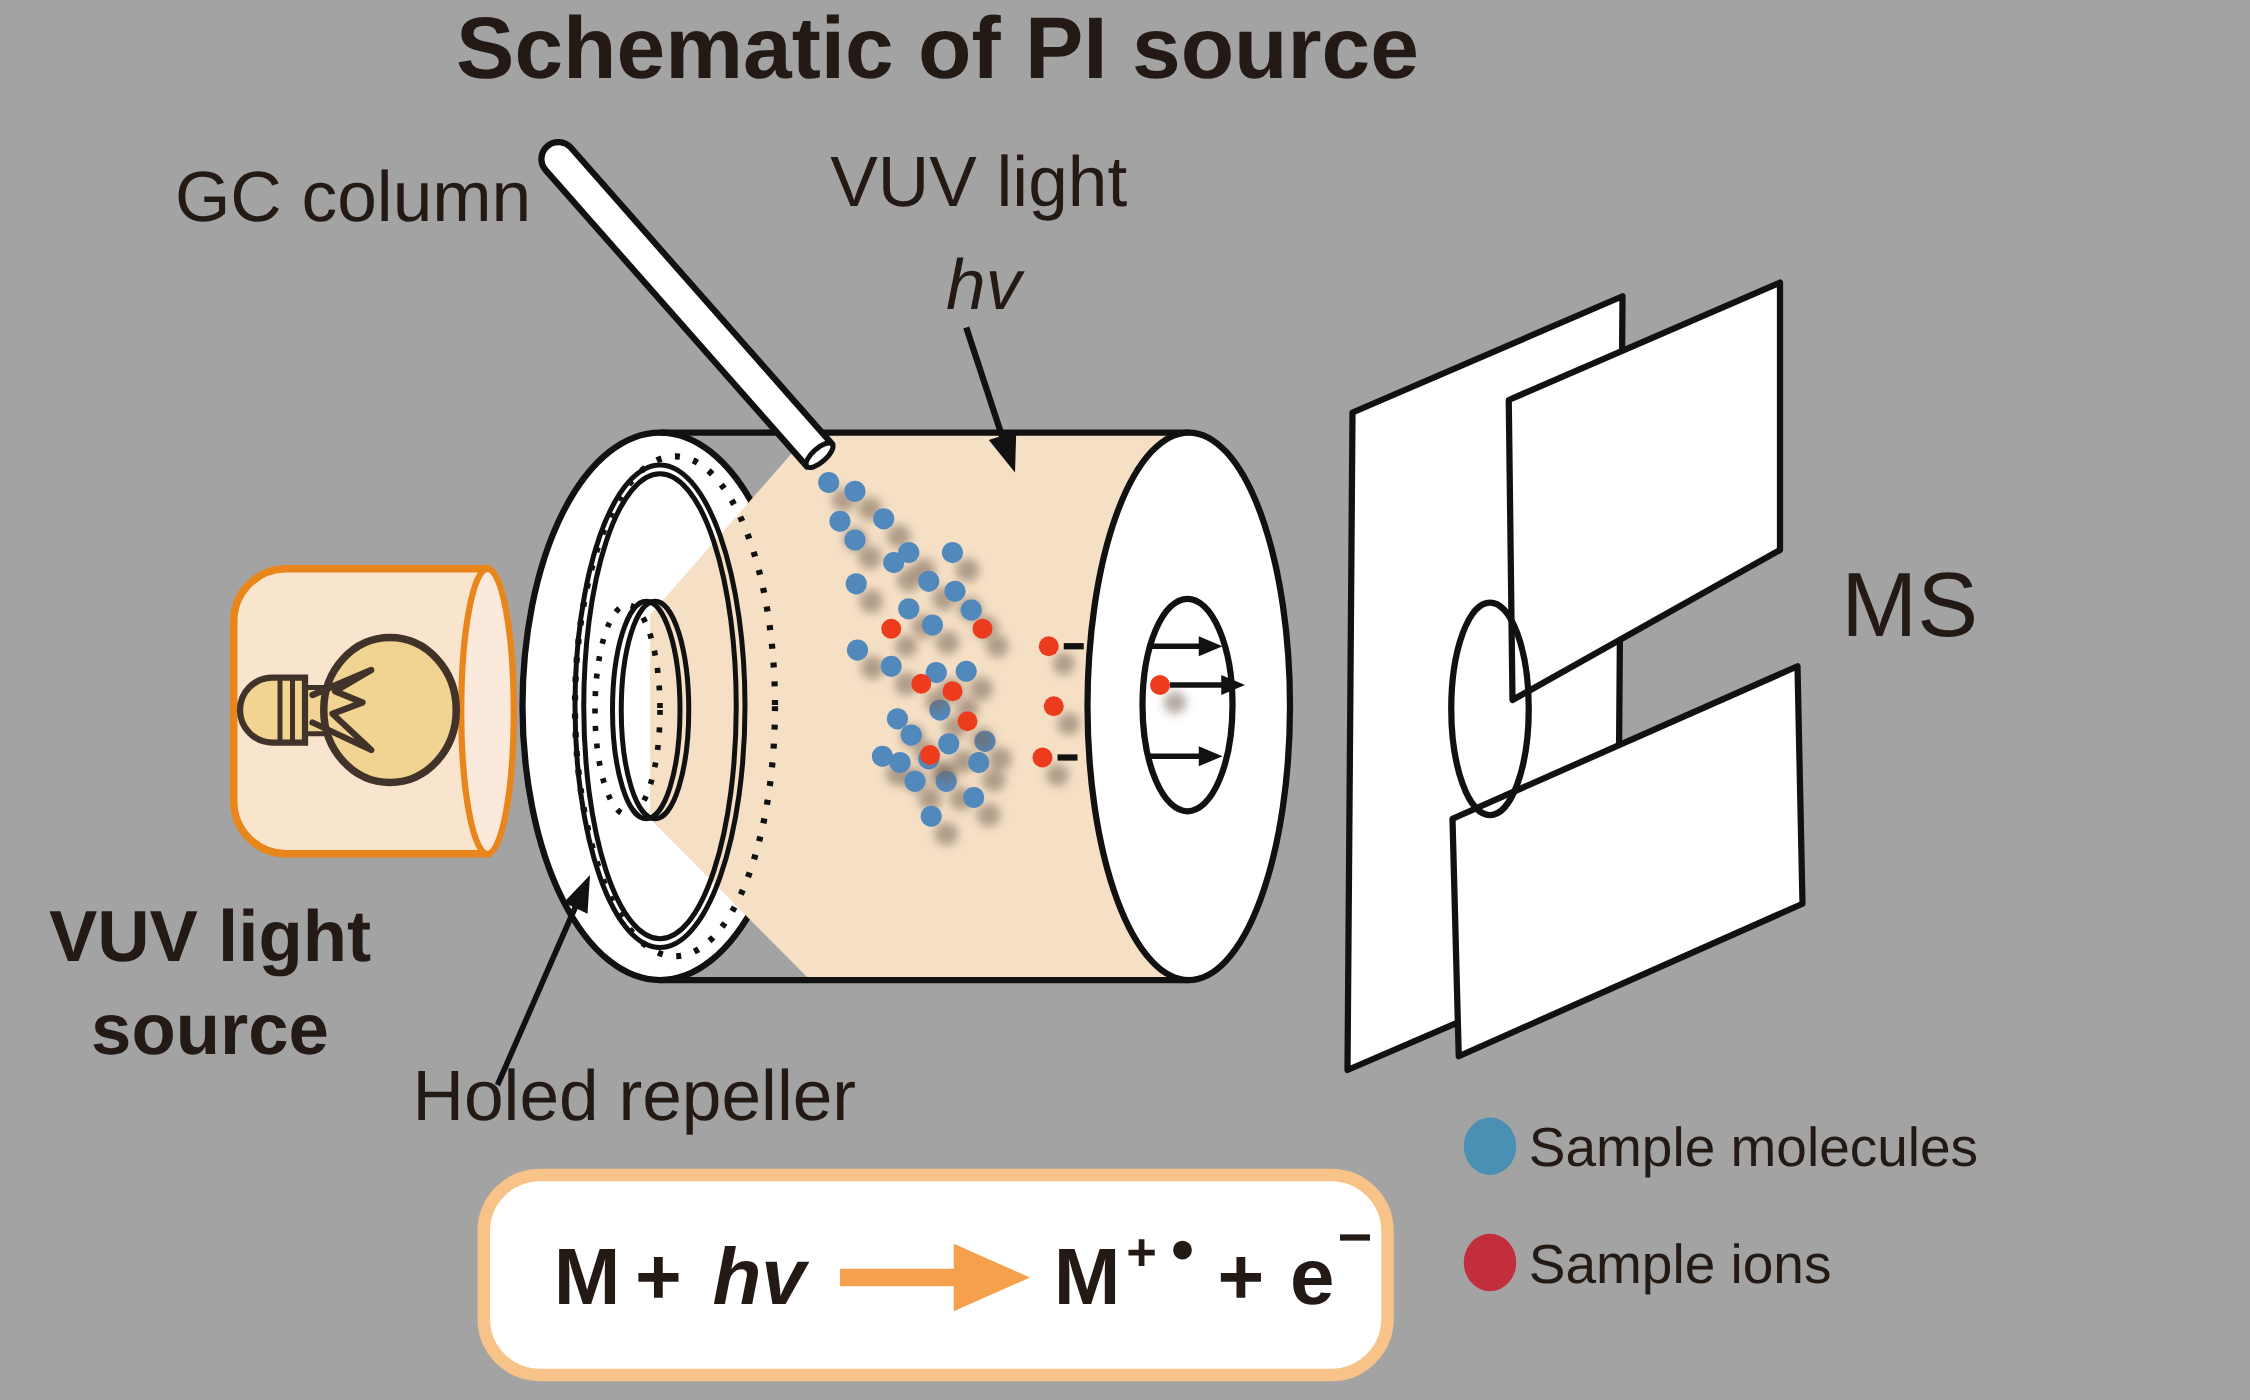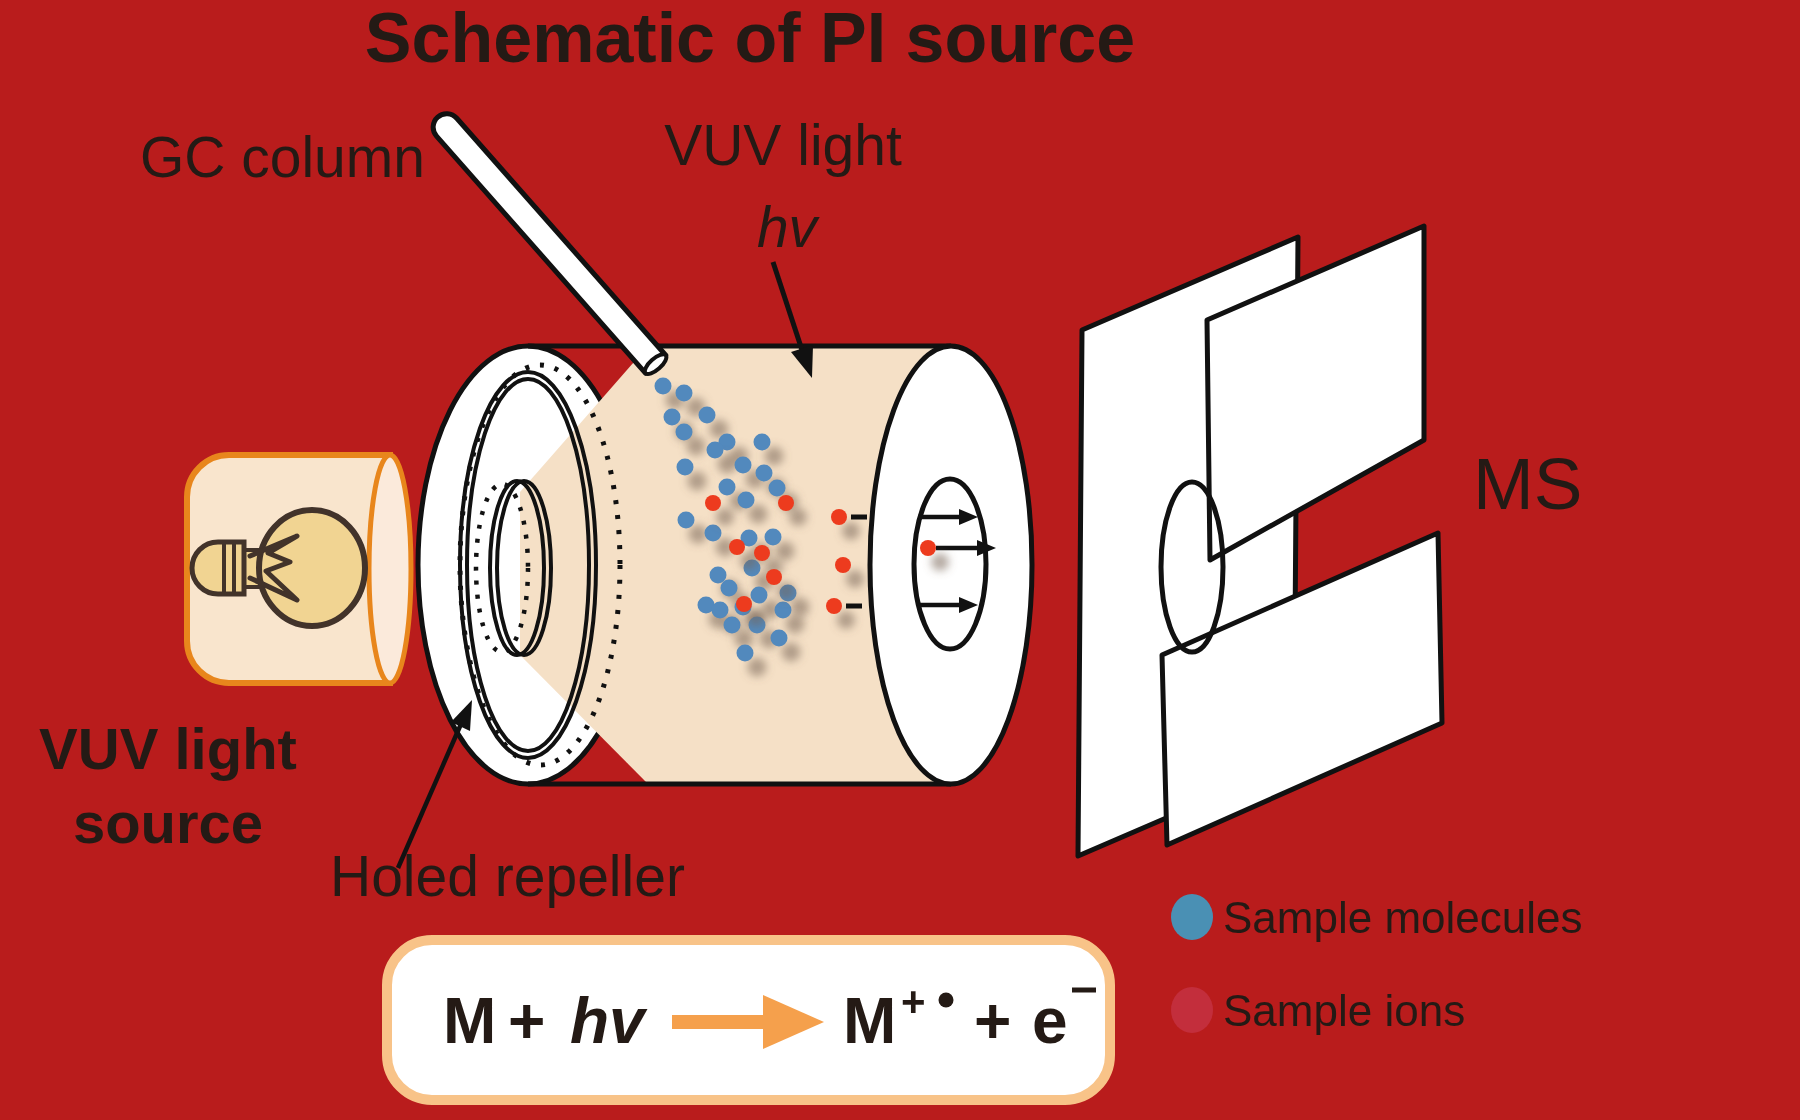--- a/index.html
+++ b/index.html
@@ -1,16 +1,16 @@
 <!DOCTYPE html>
 <html style="--ink: #111111; --text: #241a15; --peach: #f5e0c6; --source-fill: #f9e5cd; --source-end-fill: #fbeadb; --source-stroke: #e8861c; --bulb-fill: #f1d492; --bulb-stroke: #42332a; --molecule-blue: #5289bd; --ion-red: #ed3b1e; --legend-blue: #4a90b4; --legend-red: #c32e3c; --box-border: #f8c388; --arrow-orange: #f5a04c; --shadow: rgba(120,100,85,0.55);"><head>
 <meta charset="utf-8">
 <style>
   html,body{margin:0;padding:0;background:#ffffff;}
-  .stage{position:relative;width:1800px;height:1120px;background:#b91c1c;overflow:hidden;}
+  .stage{position:relative;width:1800px;height:1120px;background:#a3a3a3;overflow:hidden;}
   svg{display:block;}
   text{font-family:"Liberation Sans","DejaVu Sans",sans-serif;fill:var(--text,#241a15);}
   .title{font-size:70px;font-weight:600;}
   .label{font-size:57px;font-weight:400;}
   .label-bold{font-size:58px;font-weight:600;}
   .ms-label{font-size:73px;font-weight:500;}
   .legend-label{font-size:44px;font-weight:400;}
   .formula-txt{font-size:64px;font-weight:600;}
   .formula-sup{font-size:42px;font-weight:600;}
   .italic{font-style:italic;}

